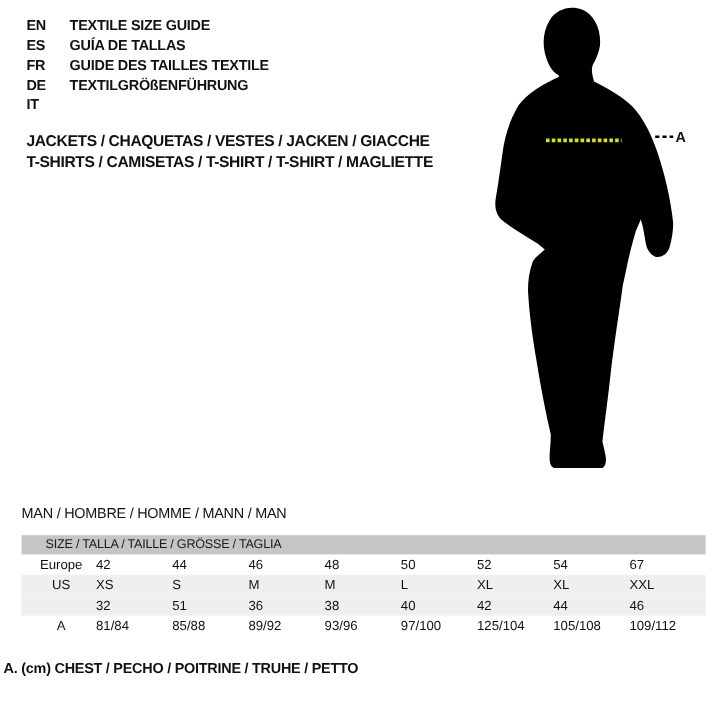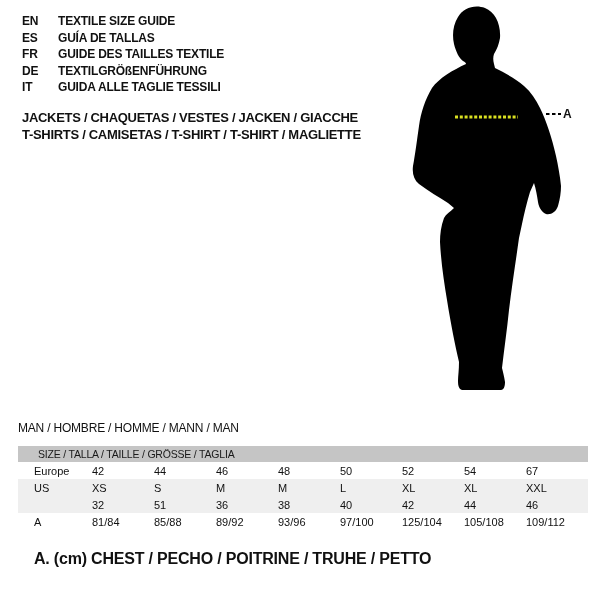--- a/index.html
+++ b/index.html
@@ -20,24 +20,24 @@
   .chest-dash{stroke:#d9e021;stroke-width:3;stroke-dasharray:3 1.8;fill:none;}
   .lead-dash{stroke:#000;stroke-width:2;stroke-dasharray:3.5 2.5;fill:none;}
   .measure-label{position:absolute;left:563px;top:107px;font-size:12px;font-weight:700;}
   
   .section-title{position:absolute;left:18px;top:421px;font-size:12px;font-weight:400;letter-spacing:-0.2px;}
   
   .size-table{position:absolute;left:18px;top:446px;width:570px;}
   .t-header{height:16px;line-height:16px;background:#c5c5c5;font-size:10.5px;padding-left:20px;letter-spacing:-0.2px;color:#1a1a1a;}
   .t-row{display:flex;height:17px;align-items:center;font-size:11px;}
   .t-row.shaded{background:#efefef;}
-  .t-label{width:58px;padding-left:4px;text-align:left;margin-left:12px;}
+  .t-label{width:58px;padding-left:4px;text-align:center;}
   .t-cell{flex:1;text-align:left;}
   
-  .footnote{position:absolute;left:34px;top:550px;font-size:16px;font-weight:700;letter-spacing:-0.2px;}
+  .footnote{position:absolute;left:3px;top:550px;font-size:12px;font-weight:700;letter-spacing:-0.2px;}
 </style>
 </head>
 <body>
 
 <div class="page">
 
   <div class="lang-block">
     <div class="lang-row">
       <span class="lang-code">EN</span>
       <span class="lang-title">TEXTILE SIZE GUIDE</span>
@@ -49,21 +49,20 @@
     <div class="lang-row">
       <span class="lang-code">FR</span>
       <span class="lang-title">GUIDE DES TAILLES TEXTILE</span>
     </div>
     <div class="lang-row">
       <span class="lang-code">DE</span>
       <span class="lang-title">TEXTILGRÖßENFÜHRUNG</span>
     </div>
     <div class="lang-row">
       <span class="lang-code">IT</span>
-      <span class="lang-title">GUIDA ALLE TAGLIE TESSILI</span>
     </div>
   </div>
 
   <div class="category-block">
     <div>JACKETS / CHAQUETAS / VESTES / JACKEN / GIACCHE</div>
     <div>T-SHIRTS / CAMISETAS / T-SHIRT / T-SHIRT / MAGLIETTE</div>
   </div>
 
   <div class="figure-wrap">
     <svg width="205" height="410" viewBox="0 0 205 410">

